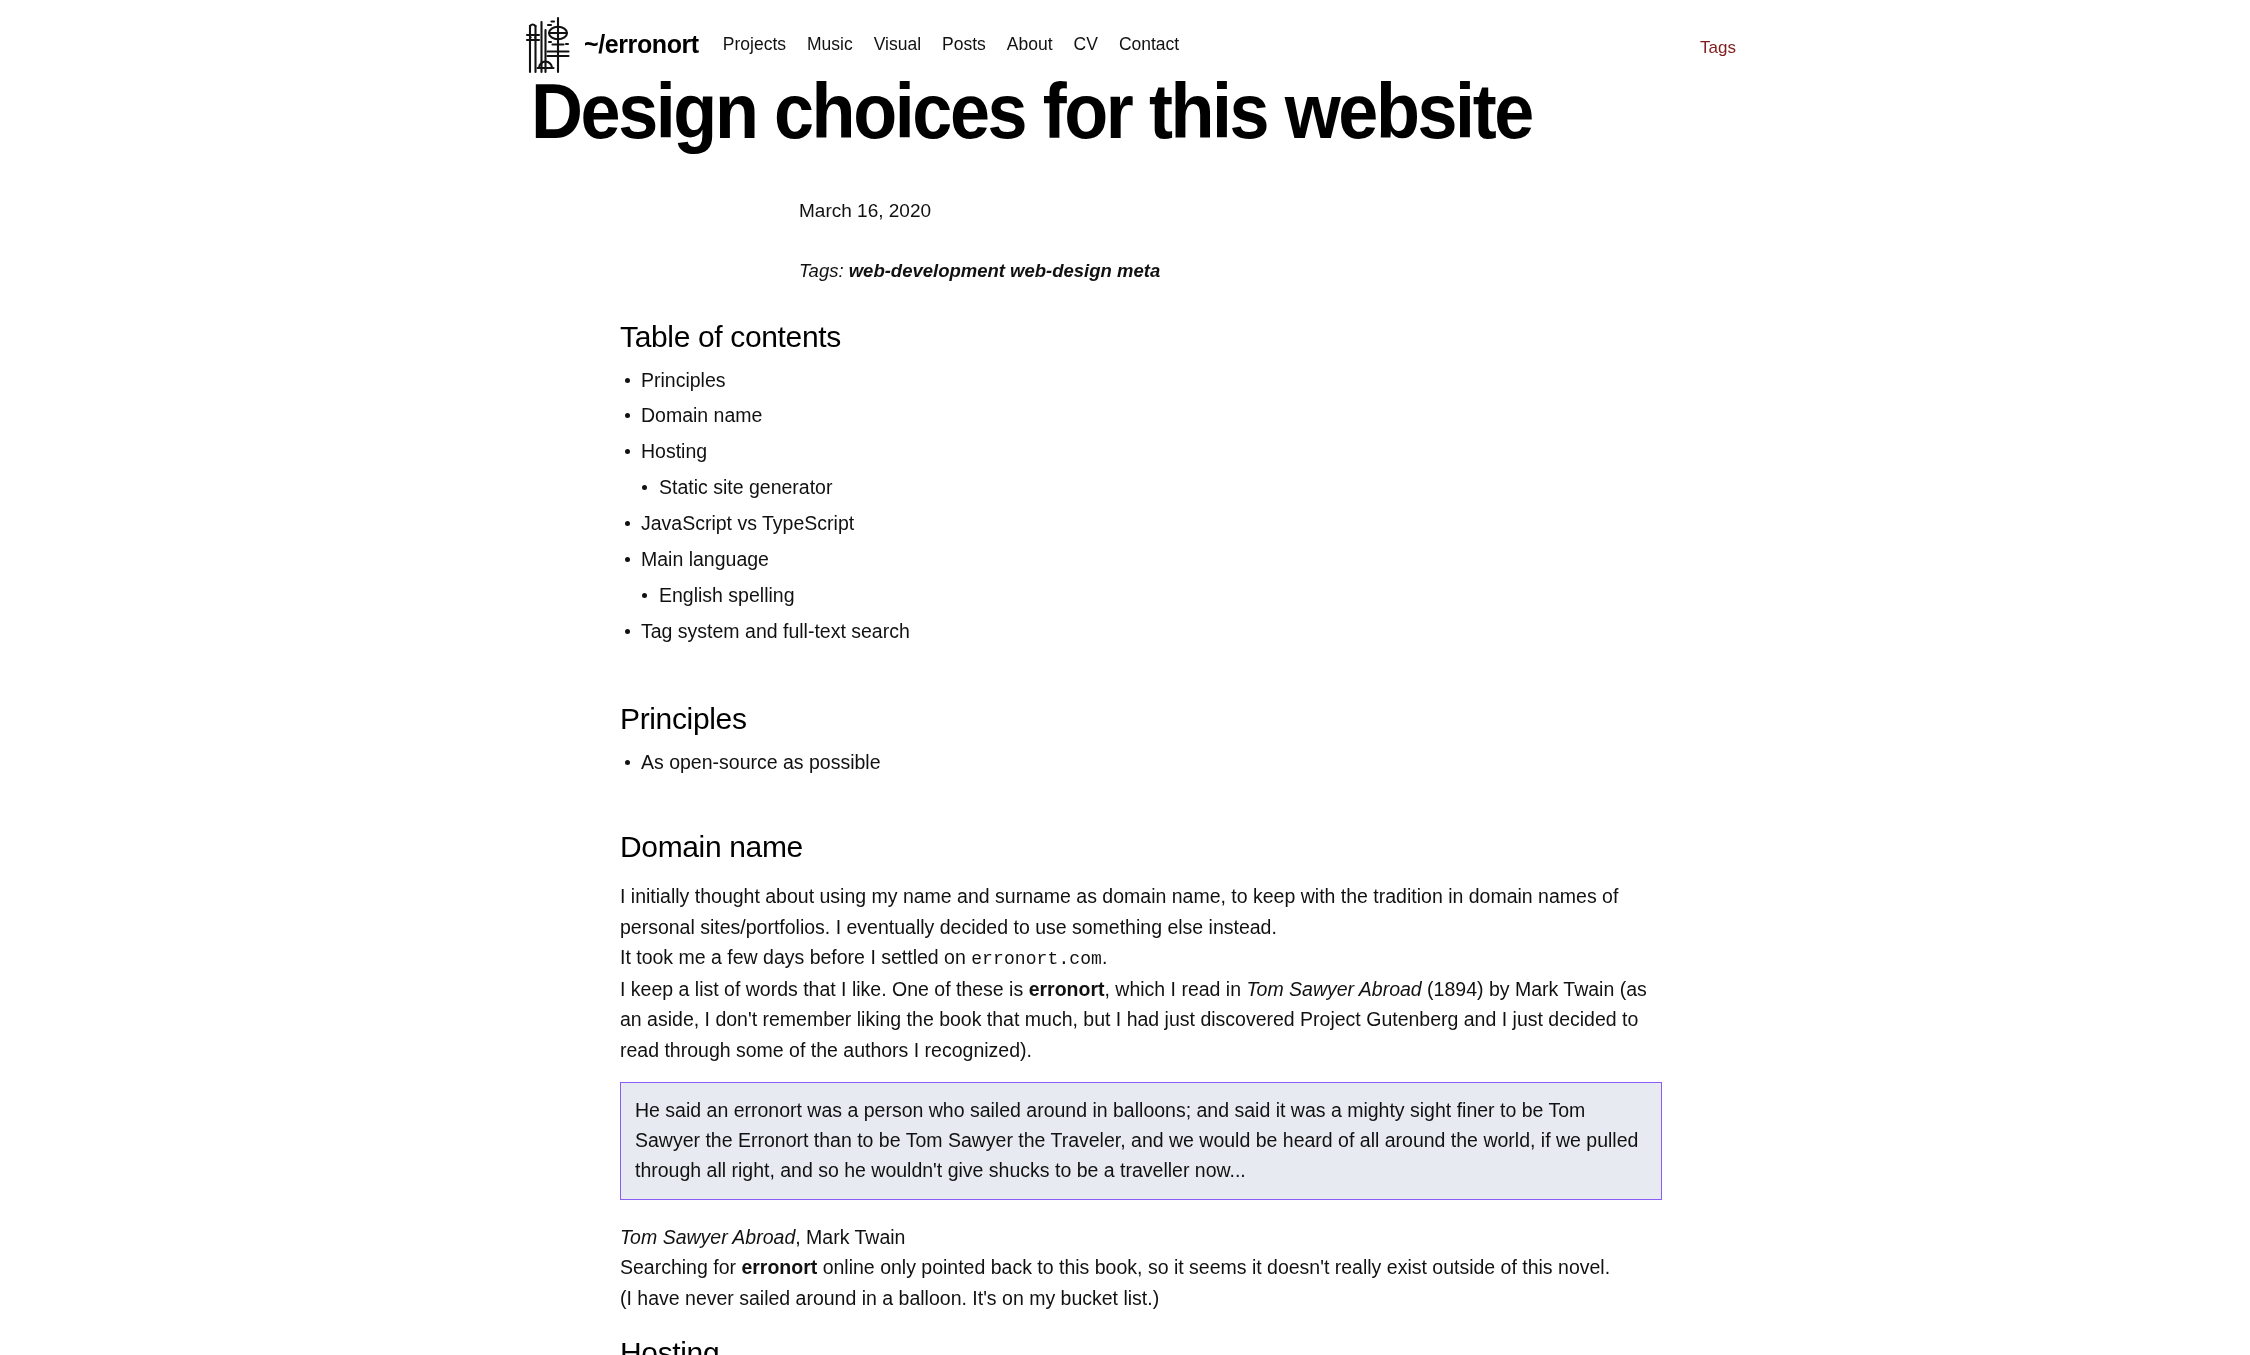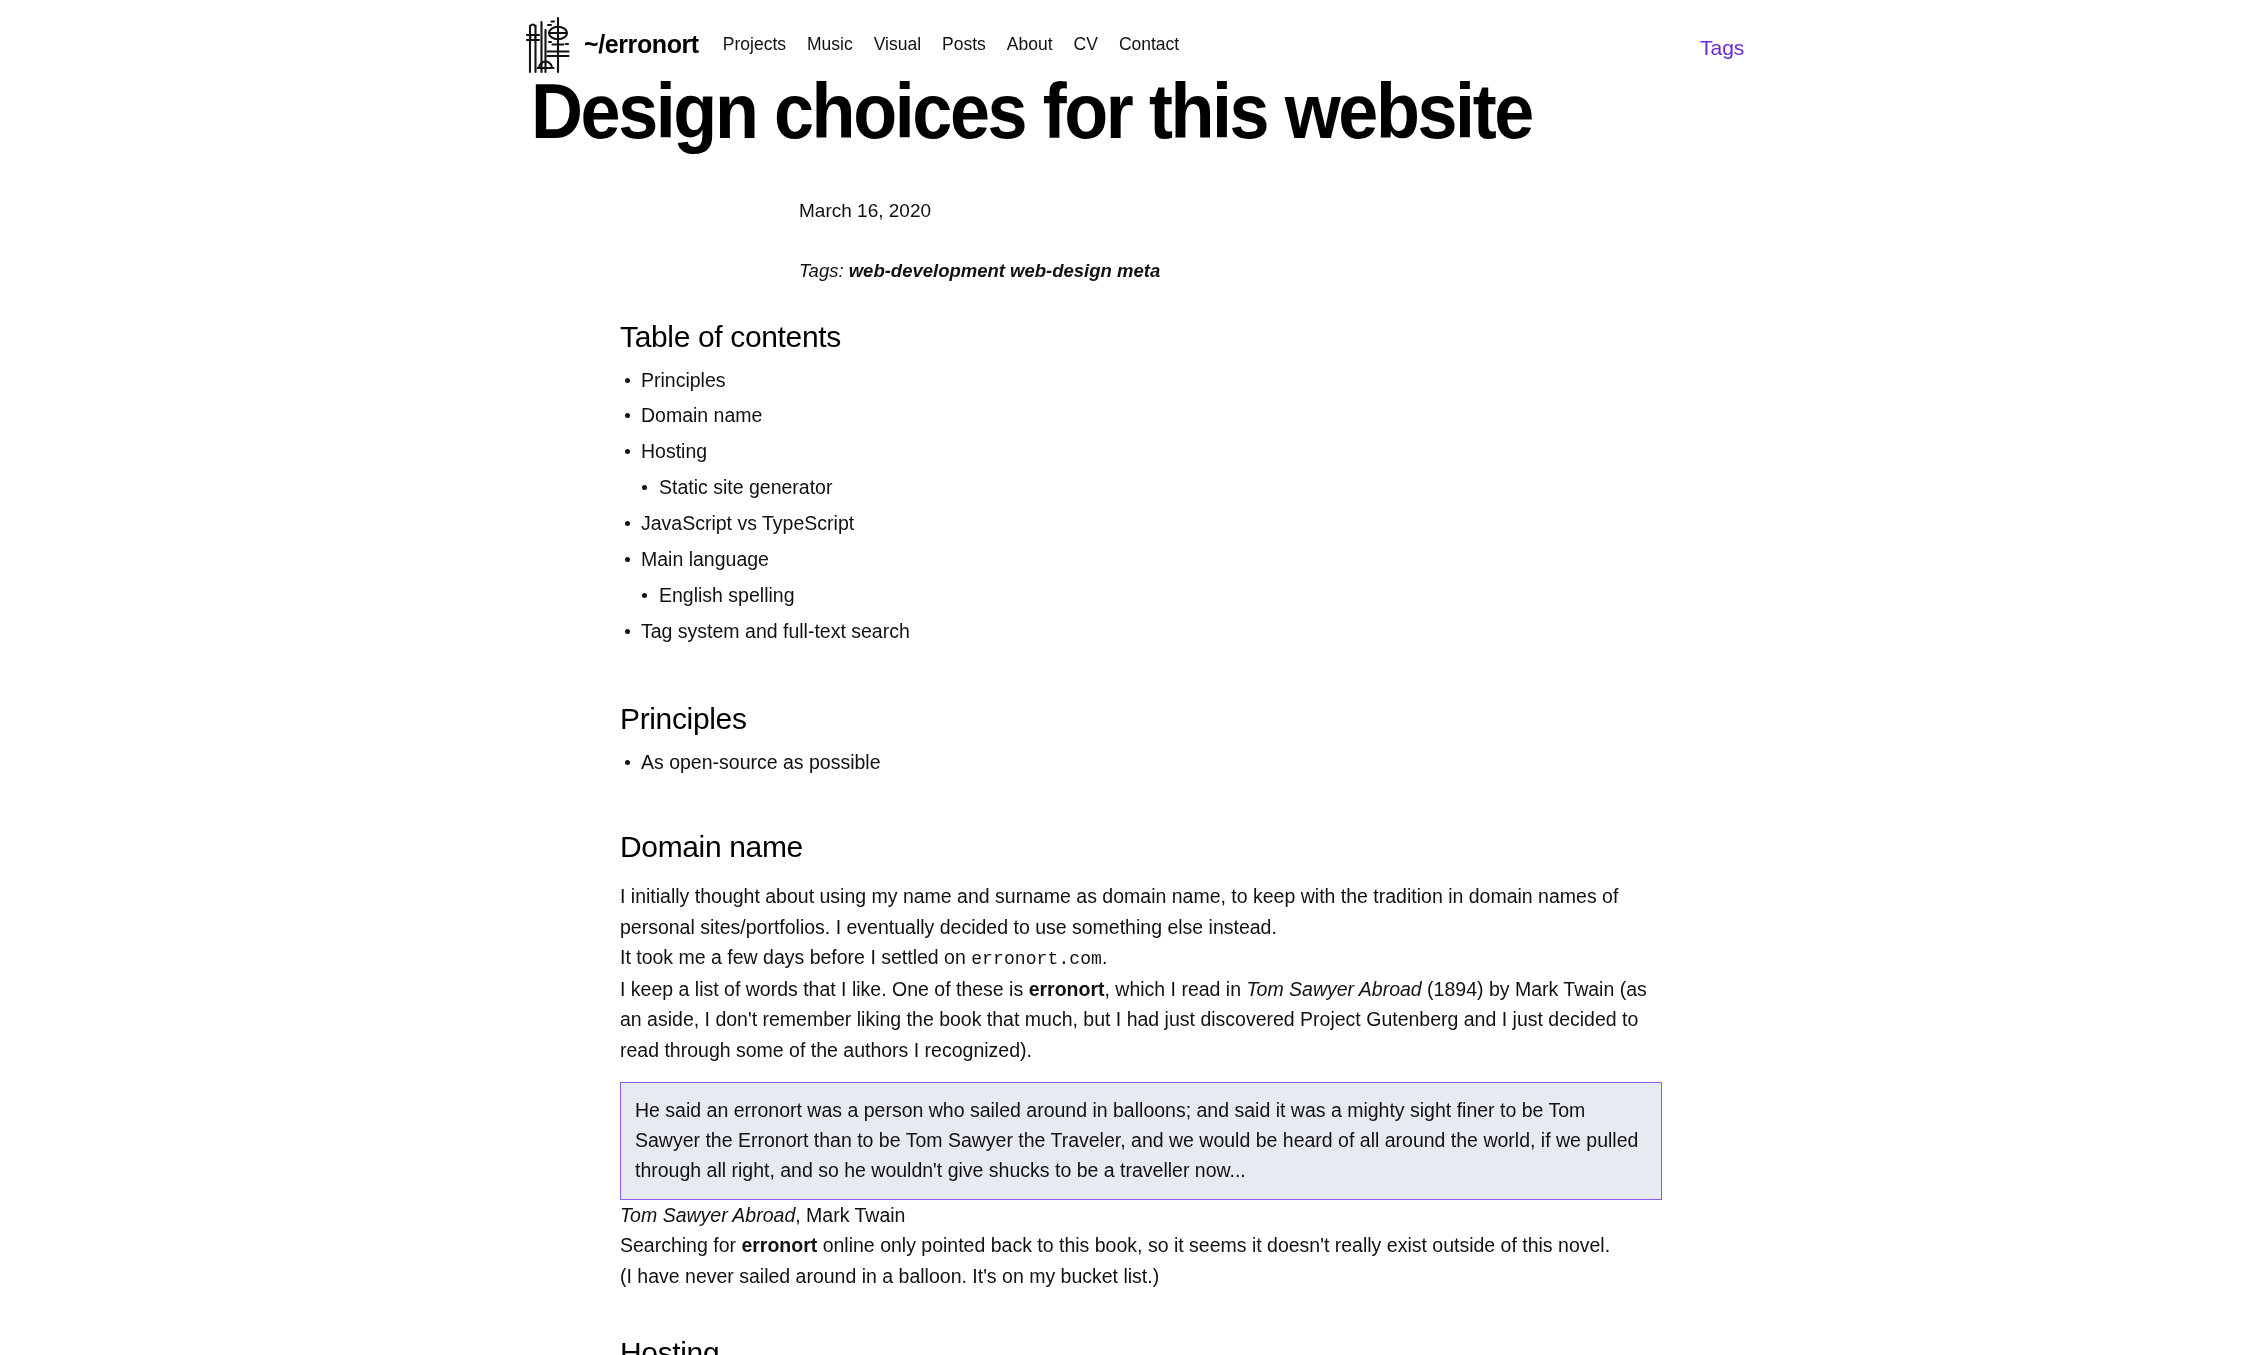--- a/index.html
+++ b/index.html
@@ -55,22 +55,22 @@
     text-decoration: none;
     white-space: nowrap;
   }
   .nav-right {
     position: absolute;
     left: 1700px;
     top: 48px;
     transform: translateY(-50%);
   }
   .nav-right a {
-    font-size: 21px;
-    color: #6d28d9;
+    font-size: 17px;
+    color: #7f1d1d;
     text-decoration: none;
   }
 
   
   .page-title {
     margin: 0;
     padding: 0;
     position: absolute;
     left: 531px;
     top: 73px;
@@ -176,21 +176,21 @@
   blockquote.quote {
     margin: 0;
     padding: 12px 14px 13px 14px;
     background: #e7ebf1;
     border: 1px solid #8b5cf6;
     font-size: 19.5px;
     line-height: 1.56;
     color: #111;
   }
 
-  .attrib { font-size: 19.5px; line-height: 1.57; }
+  .attrib { margin-top: 22px; font-size: 19.5px; line-height: 1.57; }
 
   .cut-heading {
     position: absolute;
     left: 620px;
     top: 1334px;
     font-size: 30px;
     font-weight: 400;
     letter-spacing: -0.35px;
     color: #000;
     margin: 0;

